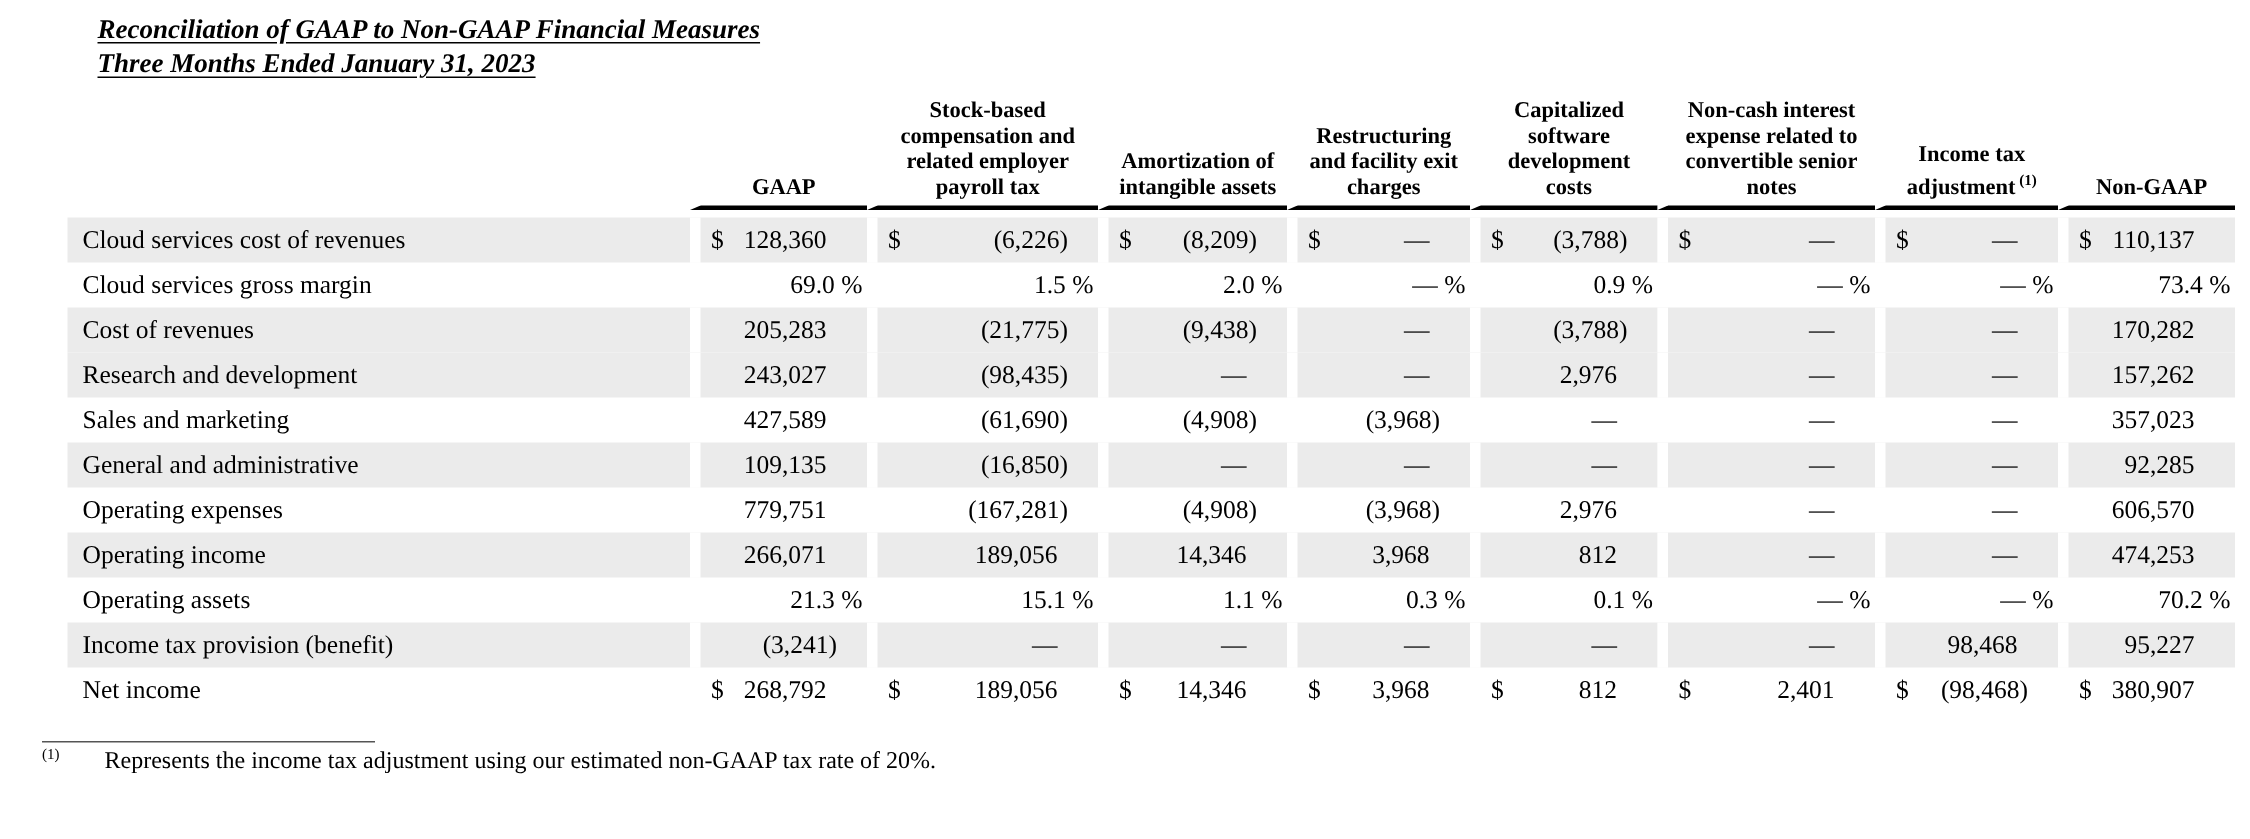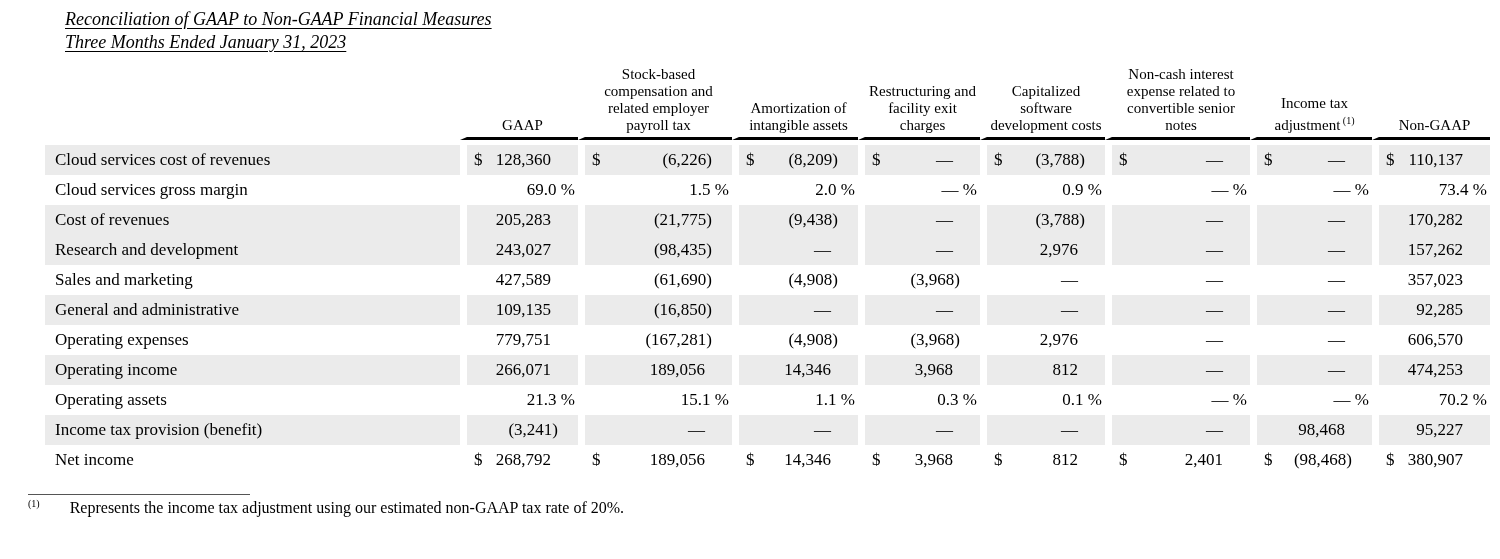--- a/index.html
+++ b/index.html
@@ -6,37 +6,37 @@
   html, body { margin: 0; padding: 0; }
   body {
     width: 1500px; height: 559px;
     background: var(--page-bg, #ffffff);
     color: var(--text, #000000);
     font-family: "Liberation Serif", "DejaVu Serif", serif;
     overflow: hidden;
   }
   .doc-title {
     margin: 8px 12px 0 65px;
-    font-size: 18px; font-weight: normal; font-style: italic;
+    font-size: 18px; font-weight: bold; font-style: italic;
     line-height: 23px;
   }
   .doc-title .tl { text-decoration: underline; text-underline-offset: 3px; width: max-content; }
 
   table.fin {
     border-collapse: separate; border-spacing: 0; table-layout: fixed;
     width: 1445px; margin: 12px 0 0 45px;
     font-size: 17px;
   }
   col.c0 { width: 415px; } col.c1 { width: 118px; } col.c2 { width: 154px; }
   col.c3 { width: 126px; } col.c4 { width: 122px; } col.c5 { width: 125px; }
   col.c6 { width: 145px; } col.c7 { width: 122px; } col.c8 { width: 118px; }
 
   thead th {
     vertical-align: bottom; text-align: center;
-    font-size: 15px; line-height: 17px; font-weight: normal;
+    font-size: 15px; line-height: 17px; font-weight: bold;
     padding: 0 3px 3px;
   }
   thead th.valcol { border-bottom: 3px solid var(--rule, #000000); border-left: 7px solid #fff; }
   thead th sup { font-size: 10px; }
 
   tr.spacer td { height: 5px; background: #fff; }
   tbody td { height: 30px; }
   tbody tr.shaded td { background: var(--stripe, #ebebeb); }
   tbody tr.italic td { }
   td.label { padding-left: 10px; text-align: left; }

